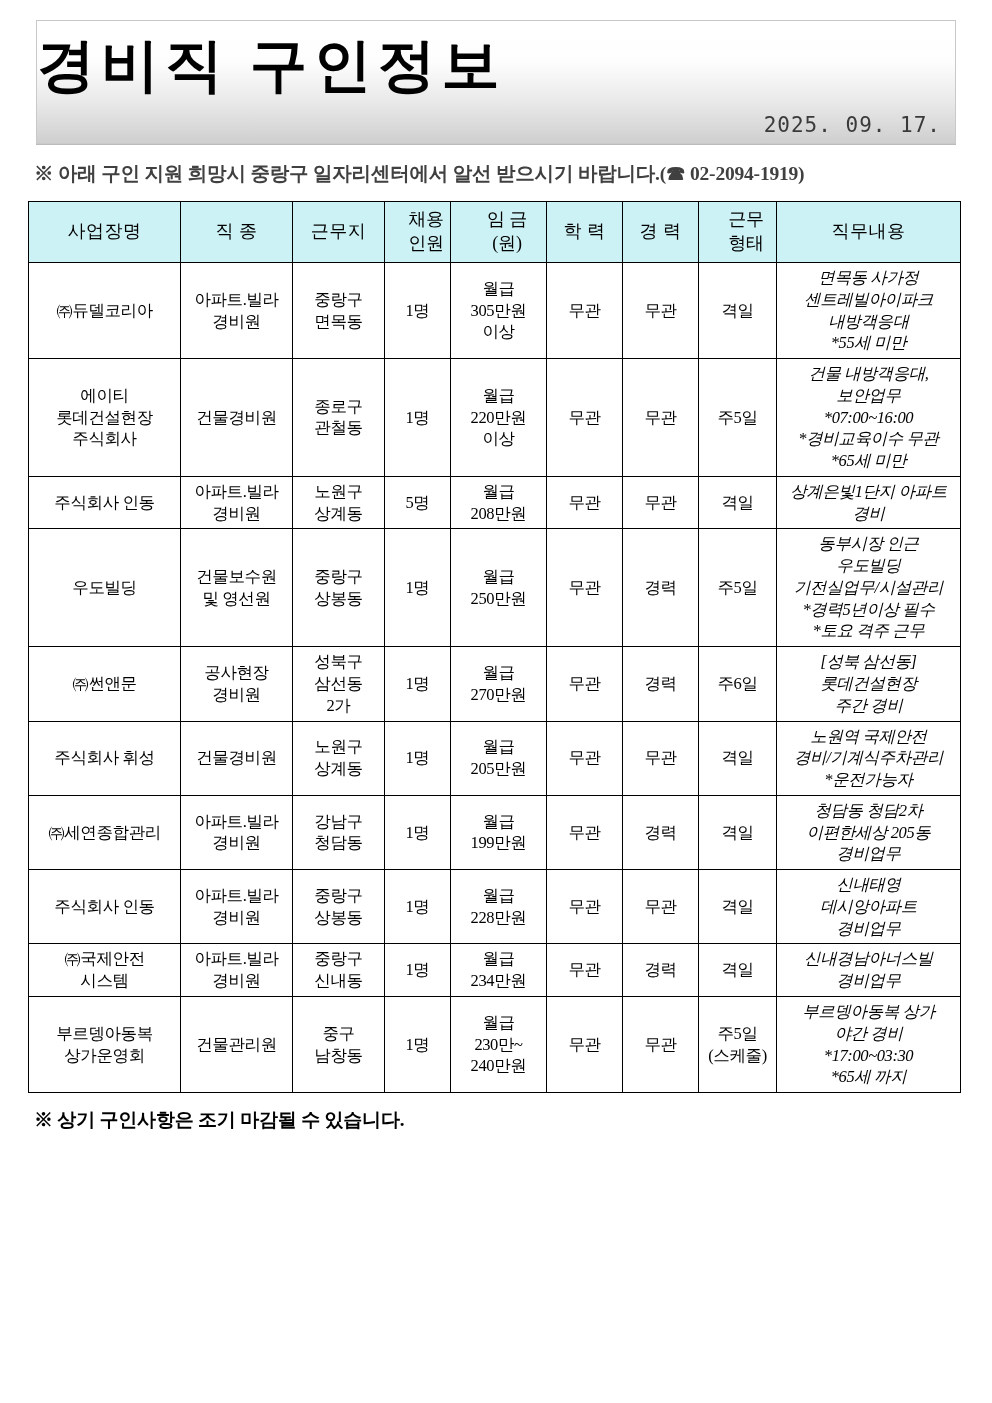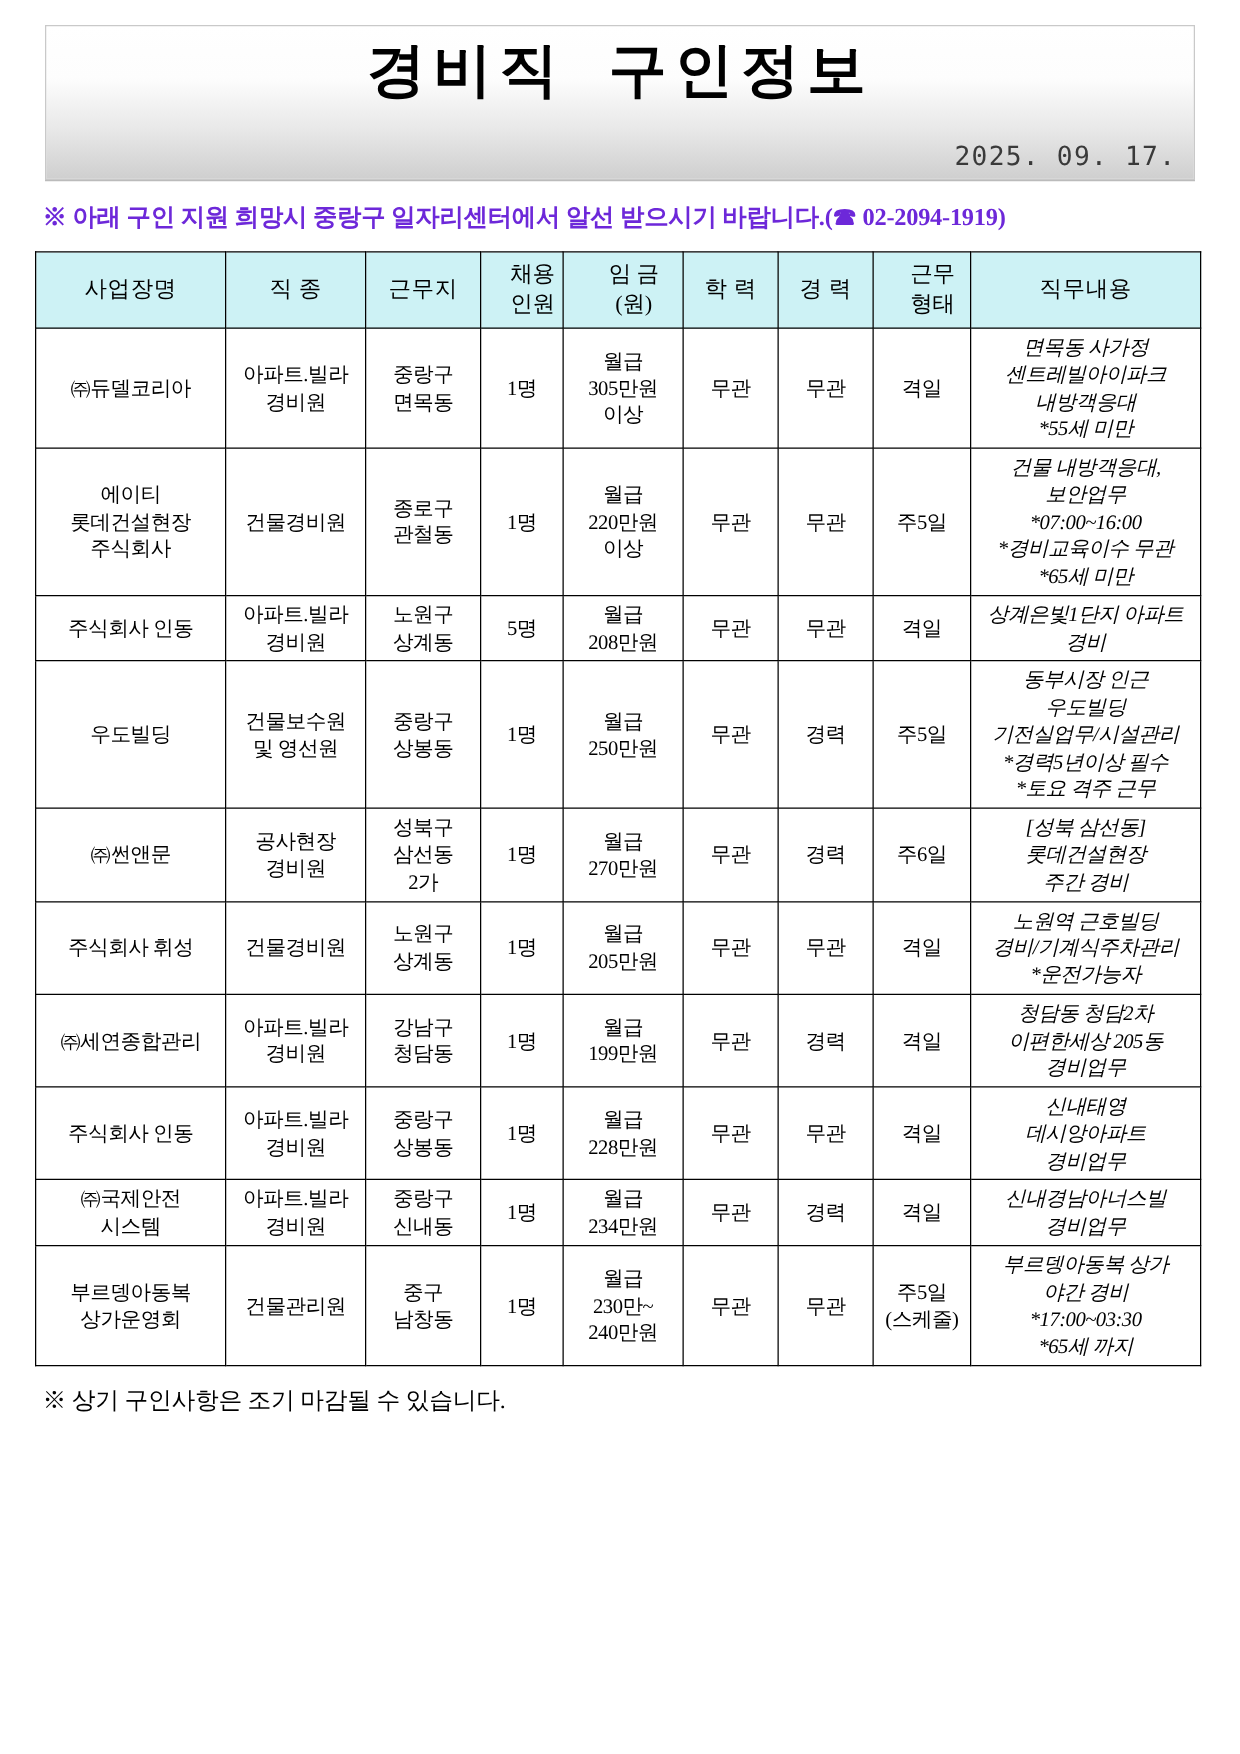--- a/index.html
+++ b/index.html
@@ -25,24 +25,24 @@
   
   .title-banner {
     margin: 8px 8px 0 8px;
     height: 122px;
     background: linear-gradient(to bottom, #ffffff 0%, #fdfdfd 34%, #e9e9e9 66%, #cfcfcf 100%);
     border: 1px solid #c9c9c9;
     position: relative;
     box-shadow: 0 1px 0 #bbb;
   }
   .title-text {
-    text-align: center;
-    font-family: Liberation Mono, monospace;
+    text-align: left;
+    font-family: Liberation Serif, serif;
     font-weight: bold;
-    font-size: 47px;
+    font-size: 58px;
     letter-spacing: 6px;
     line-height: 1;
     padding-top: 16px;
     color: #000;
   }
   .title-date {
     position: absolute;
     right: 14px;
     bottom: 6px;
     font-family: "DejaVu Sans Mono", monospace;
@@ -50,21 +50,21 @@
     letter-spacing: 1px;
     color: #3a3a3a;
   }
 
   
   .notice-block {
     margin-top: 16px;
     padding-left: 6px;
   }
   .notice-red {
-    color: #6d28d9;
+    color: #404040;
     font-weight: bold;
     font-size: 19.5px;
     letter-spacing: -0.2px;
     white-space: nowrap;
   }
   .notice-black {
     margin-top: 7px;
     font-size: 19.5px;
     font-weight: bold;
     letter-spacing: -0.4px;
@@ -118,21 +118,21 @@
   .col-edu  { width: 76px; }
   .col-exp  { width: 76px; }
   .col-type { width: 78px; }
   .col-desc { width: 184px; }
 
   
   .footer-note {
     margin-top: 14px;
     padding-left: 6px;
     font-size: 19px;
-    font-weight: normal;
+    font-weight: bold;
     letter-spacing: -0.2px;
   }
 </style>
 </head>
 <body>
 
 <div class="page">
 
   <div class="title-banner">
     <div class="title-text">경비직 구인정보</div>
@@ -377,21 +377,21 @@
           <td class="edu">
             <div>무관</div>
           </td>
           <td class="exp">
             <div>무관</div>
           </td>
           <td class="type">
             <div>격일</div>
           </td>
           <td class="desc">
-            <div>노원역 근호빌딩</div>
+            <div>노원역 국제안전</div>
             <div>경비/기계식주차관리</div>
             <div>*운전가능자</div>
           </td>
         </tr>
         <tr>
           <td class="cname">
             <div>㈜세연종합관리</div>
           </td>
           <td class="job">
             <div>아파트.빌라</div>

